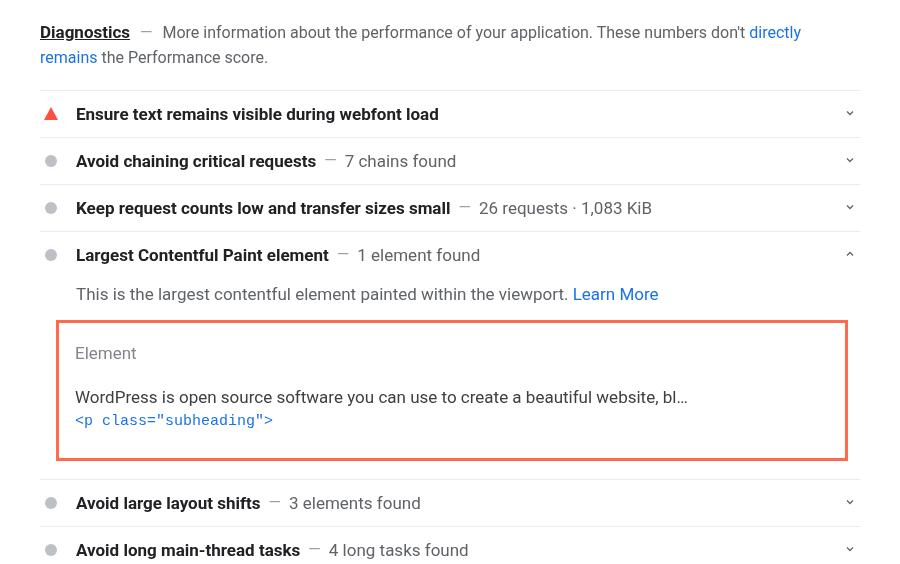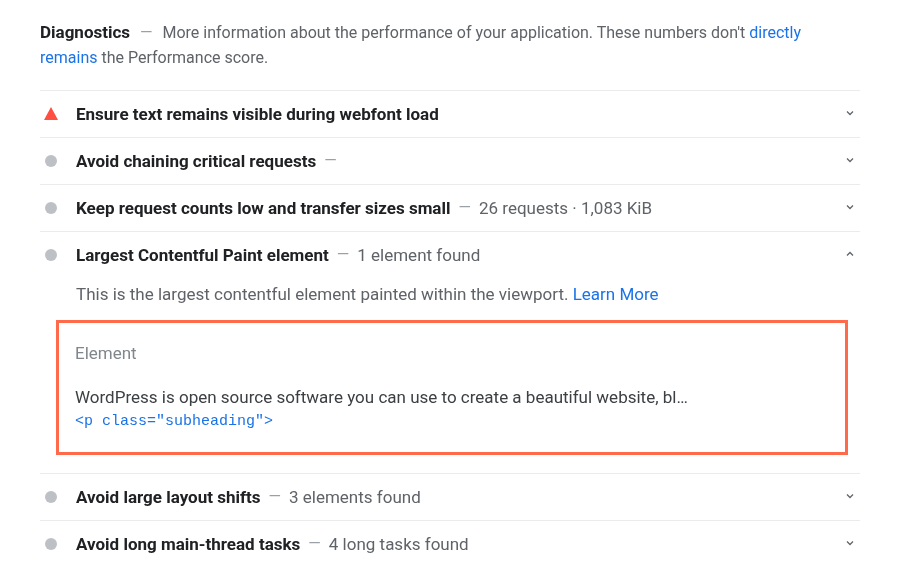--- a/index.html
+++ b/index.html
@@ -17,20 +17,21 @@
     }
     .header {
       padding-bottom: 20px;
       line-height: 1.5;
     }
     .header-title {
       font-weight: 700;
       font-size: 17px;
       color: #202124;
       display: inline;
+      text-decoration: underline;
     }
     .header-dash {
       color: #9aa0a6;
       margin: 0 6px;
     }
     .header-desc {
       color: #5f6368;
       font-size: 16px;
       display: inline;
     }
@@ -99,21 +100,21 @@
       padding: 6px 4px 18px 36px;
       border-bottom: 1px solid #ebebeb;
     }
     .expanded-desc {
       color: #5f6368;
       font-size: 17px;
       margin-bottom: 16px;
     }
     .element-box {
       border: 3px solid #ff6b4a;
-      padding: 20px 16px 22px 16px;
+      padding: 20px 16px 28px 16px;
       margin-left: -20px;
       margin-right: 8px;
     }
     .element-header {
       color: #80868b;
       font-size: 17px;
       margin-bottom: 24px;
     }
     .element-text {
       color: #3c4043;
@@ -149,20 +150,21 @@
         </svg>
     </span>
   </div>
 
   <div class="audit-row">
     <div class="status-icon">
         <div class="dot-gray"></div>
       </div>
     <span class="audit-label">Avoid chaining critical requests</span>
     <span class="audit-dash">—</span>
+    <span class="audit-detail">7 chains found</span>
     <div class="spacer"></div>
     <span class="chevron">
       <svg width="12" height="12" viewBox="0 0 24 24" fill="none" stroke="currentColor" stroke-width="2.5">
           <polyline points="6 9 12 15 18 9"></polyline>
         </svg>
     </span>
   </div>
 
   <div class="audit-row">
     <div class="status-icon">

